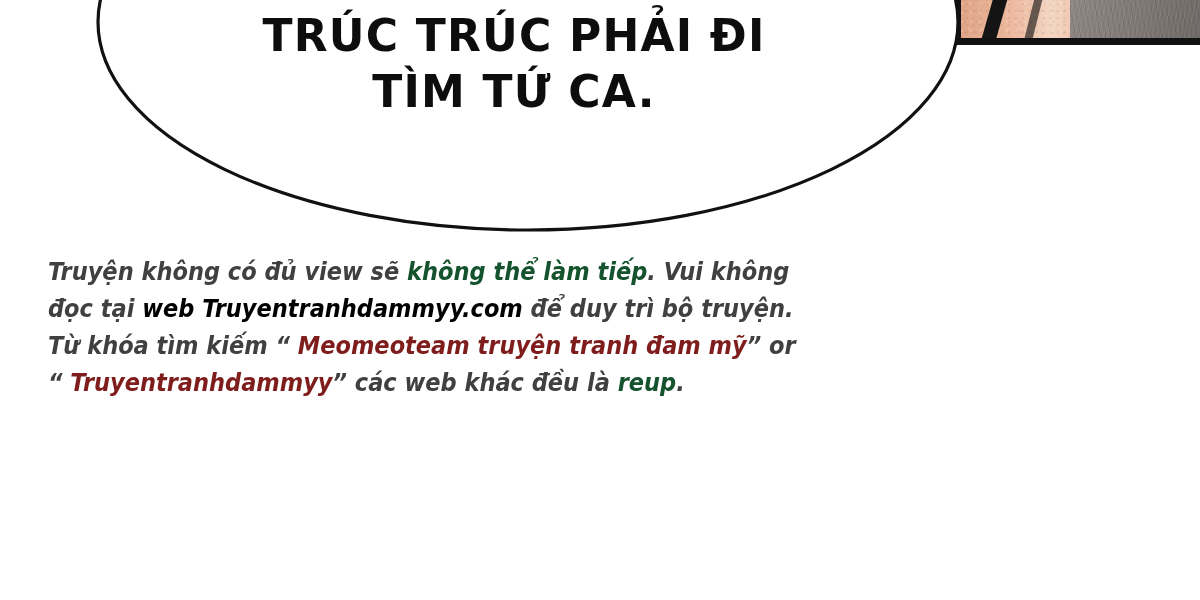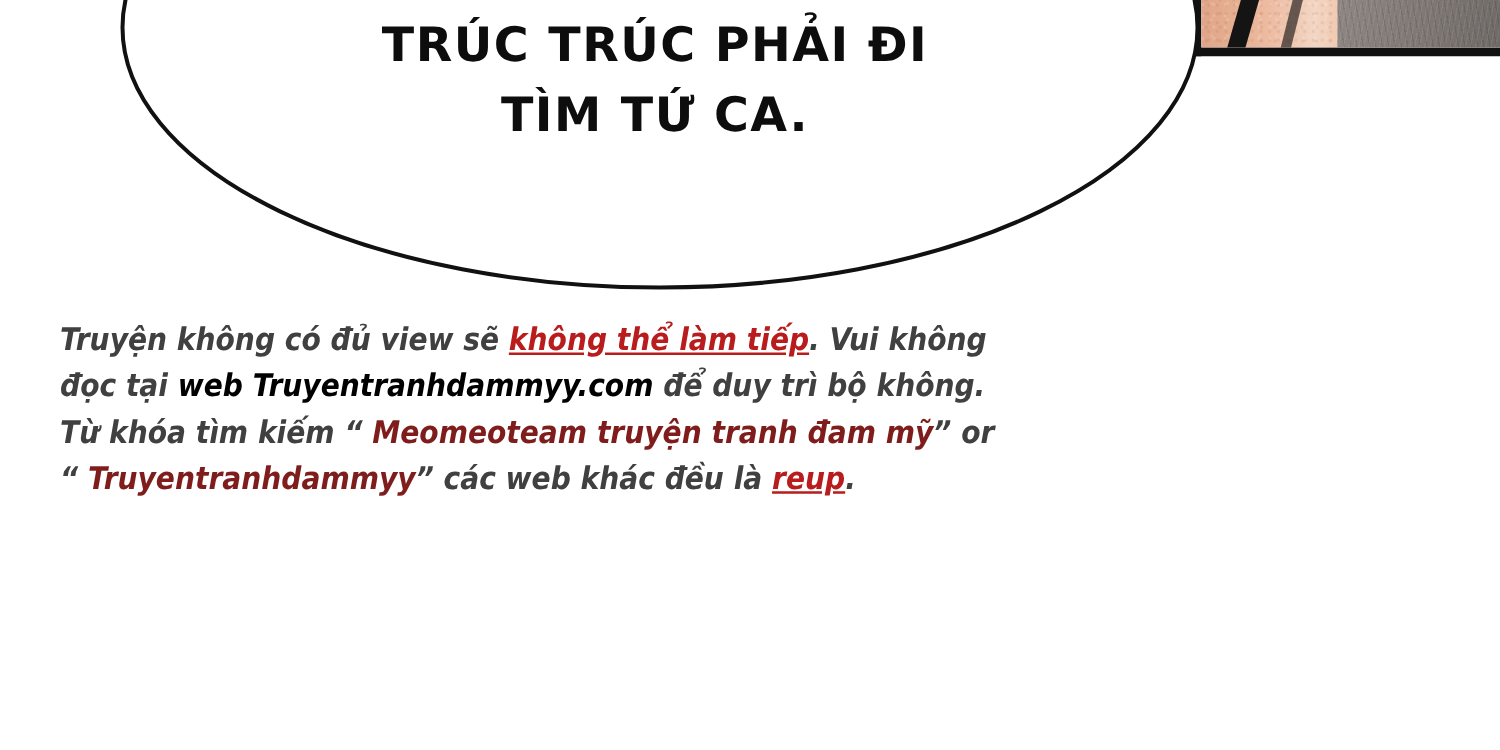--- a/index.html
+++ b/index.html
@@ -94,27 +94,27 @@
   #speech-balloon-svg {
     position: absolute;
     left: 0;
     top: 0;
     width: 1200px;
     height: 600px;
     pointer-events: none;
   }
   #balloon-text {
     position: absolute;
-    left: 124px;
+    left: 114px;
     top: 8px;
     width: 800px;
     text-align: center;
     font-family: "DejaVu Sans", sans-serif;
     font-weight: 600;
-    font-size: 38px;
+    font-size: 44px;
     line-height: 56px;
     letter-spacing: 1.2px;
     color: #0d0d0d;
   }
   #balloon-text .bl { display: block; }
 
   
   #notice-block {
     position: absolute;
     left: 48px;
@@ -122,21 +122,21 @@
     width: 830px;
     font-family: "DejaVu Sans Condensed", "DejaVu Sans", sans-serif;
     font-style: italic;
     font-weight: bold;
     font-size: 25px;
     line-height: 37px;
     color: #111111;
     white-space: nowrap;
   }
   #notice-block .nline { display: block; }
-  .c-red   { color: #b91c1c; text-decoration: underline; }
+  .c-red   { color: #14532d; }
   .c-orange{ color: #000000; }
   .c-blue  { color: #7f1d1d; }
   .c-black { color: #404040; }
 </style>
 </head>
 <body>
 
 <div id="panel-fragment">
   <div id="panel-skin">
     <div id="panel-skin-texture"></div>
@@ -152,16 +152,16 @@
   <ellipse cx="528" cy="22" rx="430" ry="208" fill="#ffffff" stroke="#111111" stroke-width="3.2"></ellipse>
 </svg>
 
 <div id="balloon-text">
   <span class="bl">TRÚC TRÚC PHẢI ĐI</span>
   <span class="bl">TÌM TỨ CA.</span>
 </div>
 
 <div id="notice-block">
   <span class="nline"><span class="c-black">Truyện không có đủ view sẽ </span><span class="c-red">không thể làm tiếp</span><span class="c-black">. Vui không</span></span>
-  <span class="nline"><span class="c-black">đọc tại </span><span class="c-orange">web Truyentranhdammyy.com</span><span class="c-black"> để duy trì bộ không.</span></span>
+  <span class="nline"><span class="c-black">đọc tại </span><span class="c-orange">web Truyentranhdammyy.com</span><span class="c-black"> để duy trì bộ truyện.</span></span>
   <span class="nline"><span class="c-black">Từ khóa tìm kiếm “ </span><span class="c-blue">Meomeoteam truyện tranh đam mỹ</span><span class="c-black">” or</span></span>
   <span class="nline"><span class="c-black">“ </span><span class="c-blue">Truyentranhdammyy</span><span class="c-black">” các web khác đều là </span><span class="c-red">reup</span><span class="c-black">.</span></span>
 </div>
 
 </body></html>

